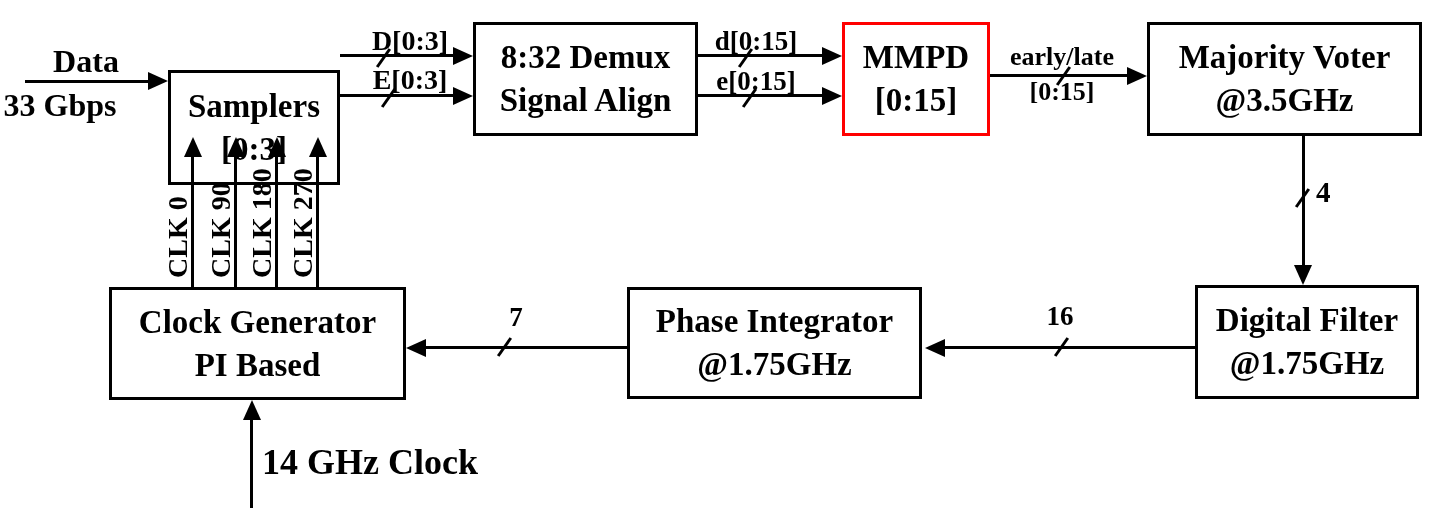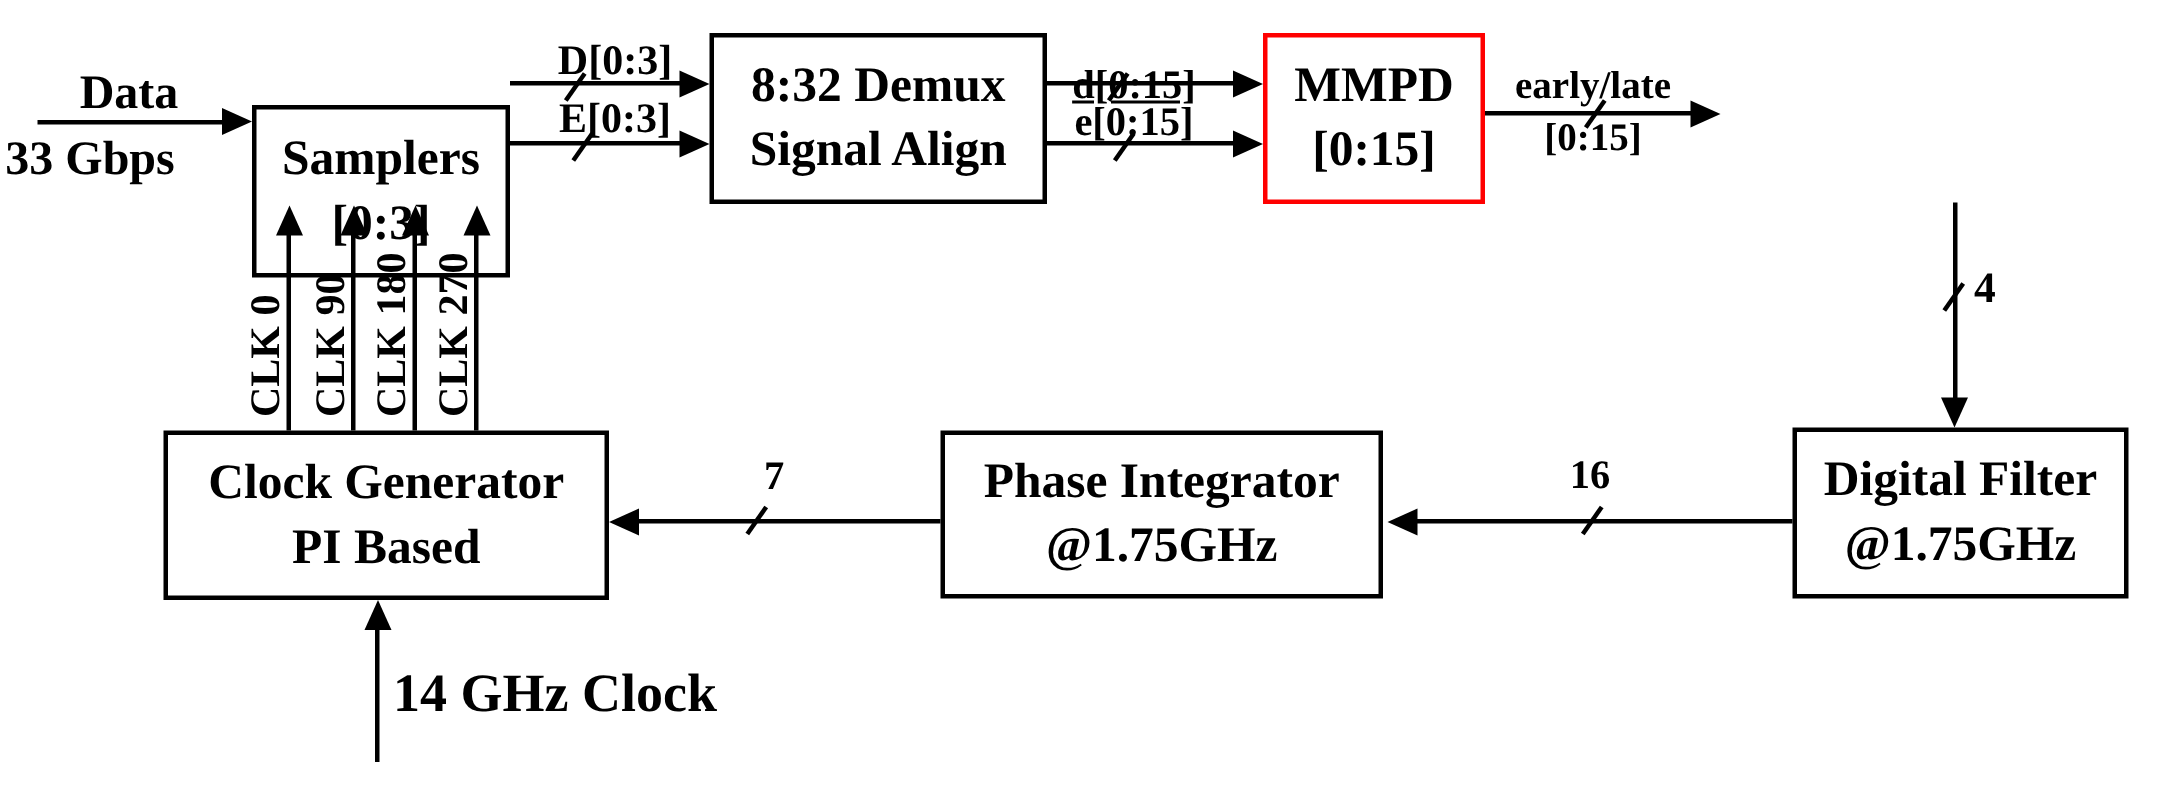--- a/index.html
+++ b/index.html
@@ -40,20 +40,24 @@
   <div class="box" style="left:473px; top:22px; width:225px; height:114px;">
     <span>8:32 Demux</span>
     <span>Signal Align</span>
   </div>
 
   <div class="box red" style="left:842px; top:22px; width:148px; height:114px;">
     <span>MMPD</span>
     <span>[0:15]</span>
   </div>
 
+  <div class="box" style="left:1147px; top:22px; width:275px; height:114px;">
+    <span>Majority Voter</span>
+    <span>@3.5GHz</span>
+  </div>
 
   <div class="box" style="left:1195px; top:285px; width:224px; height:114px;">
     <span>Digital Filter</span>
     <span>@1.75GHz</span>
   </div>
 
   <div class="box" style="left:627px; top:287px; width:295px; height:112px;">
     <span>Phase Integrator</span>
     <span>@1.75GHz</span>
   </div>
@@ -74,21 +78,21 @@
   <div class="wl" style="left:360px; top:25px; width:100px; font-size:28px;">D[0:3]</div>
 
   <div class="hl" style="left:340px; top:94px; width:115px;"></div>
   <div class="ah r" style="left:453px; top:87px;"></div>
   <div class="sl" style="left:387px; top:87px;"></div>
   <div class="wl" style="left:360px; top:64px; width:100px; font-size:28px;">E[0:3]</div>
 
   <div class="hl" style="left:698px; top:54px; width:126px;"></div>
   <div class="ah r" style="left:822px; top:47px;"></div>
   <div class="sl" style="left:744px; top:47px;"></div>
-  <div class="wl" style="left:706px; top:41px; width:100px; font-size:27px;text-decoration:underline;">d[0:15]</div>
+  <div class="wl" style="left:706px; top:26px; width:100px; font-size:27px;">d[0:15]</div>
 
   <div class="hl" style="left:698px; top:94px; width:126px;"></div>
   <div class="ah r" style="left:822px; top:87px;"></div>
   <div class="sl" style="left:748px; top:87px;"></div>
   <div class="wl" style="left:706px; top:66px; width:100px; font-size:27px;">e[0:15]</div>
 
   <div class="hl" style="left:990px; top:74px; width:139px;"></div>
   <div class="ah r" style="left:1127px; top:67px;"></div>
   <div class="sl" style="left:1062px; top:65px;"></div>
   <div class="wl" style="left:1002px; top:42px; width:120px; font-size:26px;">early/late</div>

